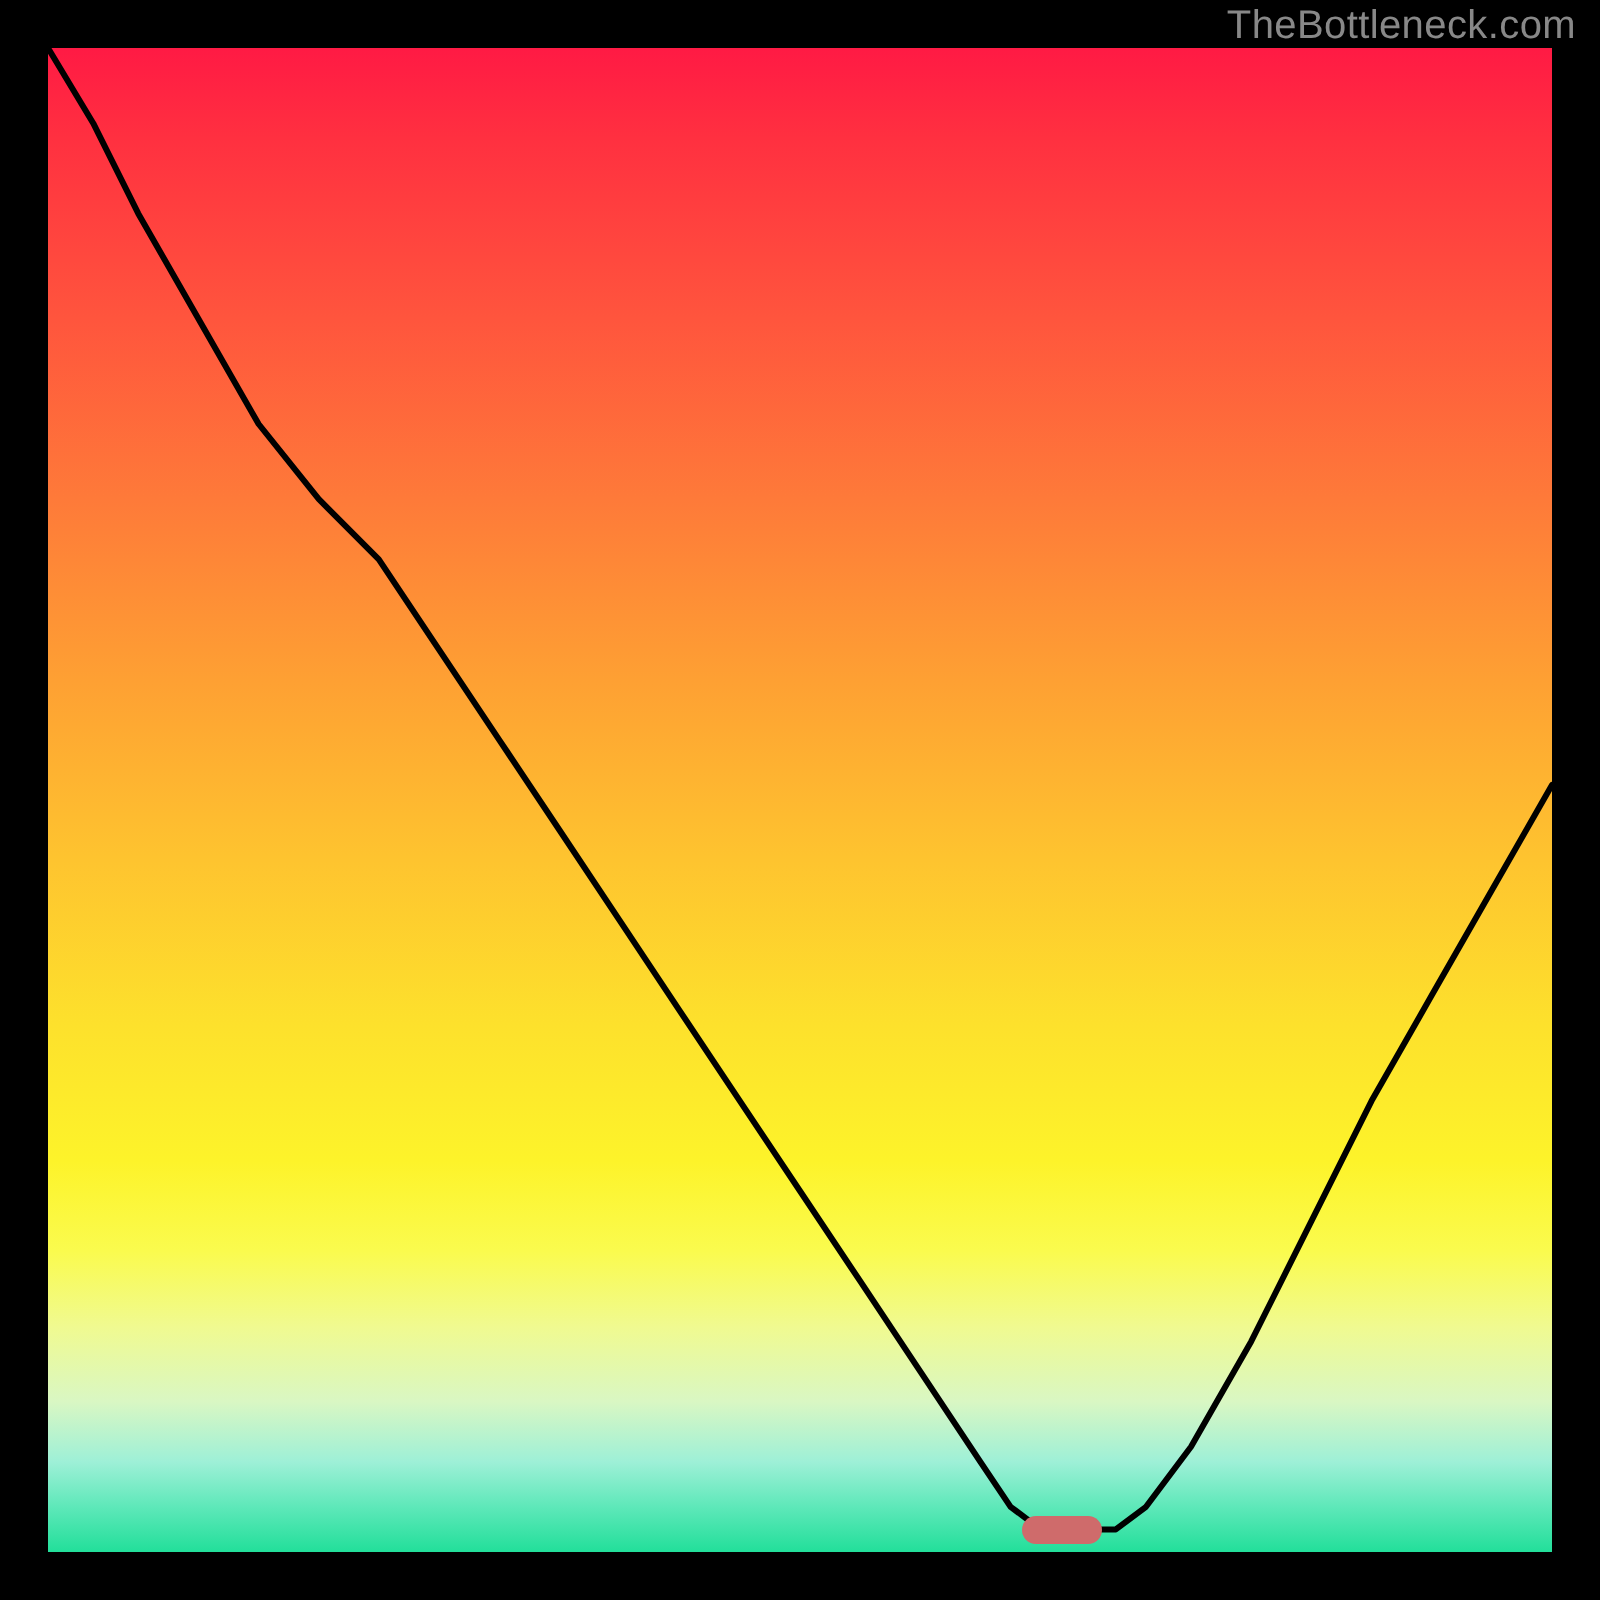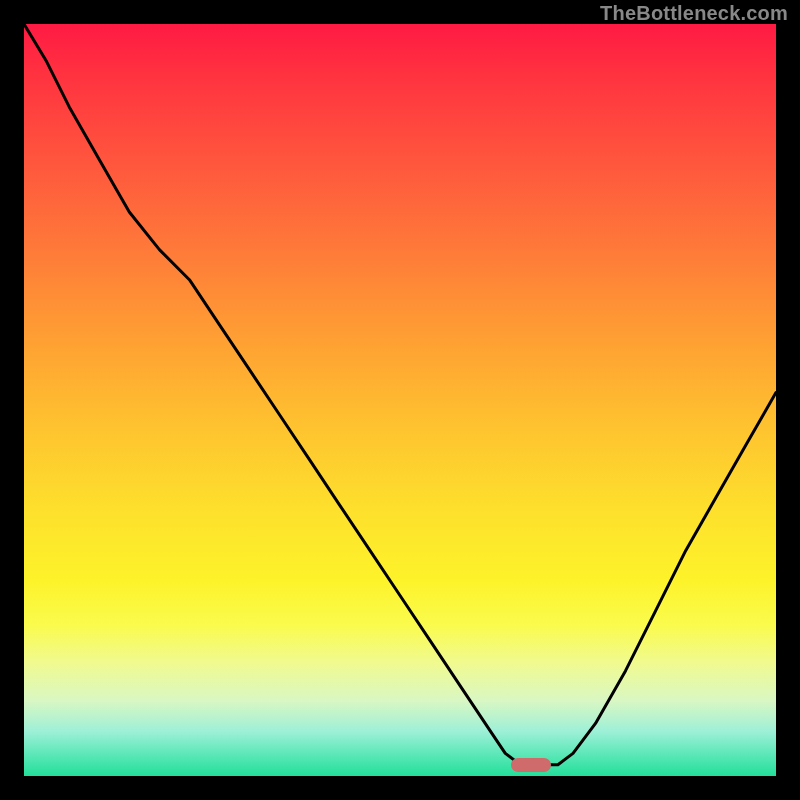--- a/index.html
+++ b/index.html
@@ -49,21 +49,21 @@
     border-radius: 7px;
     transform: translate(-50%, -50%);
     pointer-events: none;
   }
   .watermark {
     position: absolute;
     top: 2px;
     right: 12px;
     color: #888;
     font-size: 20px;
-    font-weight: 700;
+    font-weight: 400;
     letter-spacing: 0.2px;
   }
 </style>
 </head>
 <body>
 
 <div class="plot-area">
   <svg class="curve" viewBox="0 0 752 752" preserveAspectRatio="none">
     <path id="curve-path" fill="none" stroke="#000" stroke-width="3" stroke-linejoin="round" stroke-linecap="round" d="M0.0 0.0 L22.6 37.6 L45.1 82.7 L75.2 135.4 L105.3 188.0 L135.4 225.6 L165.4 255.7 L195.5 300.8 L225.6 345.9 L255.7 391.0 L285.8 436.2 L315.8 481.3 L345.9 526.4 L376.0 571.5 L406.1 616.6 L436.2 661.8 L466.2 706.9 L481.3 729.4 L496.3 740.7 L518.9 740.7 L533.9 740.7 L549.0 729.4 L571.5 699.4 L601.6 646.7 L631.7 586.6 L661.8 526.4 L691.8 473.8 L721.9 421.1 L752.0 368.5"></path>
   </svg>

